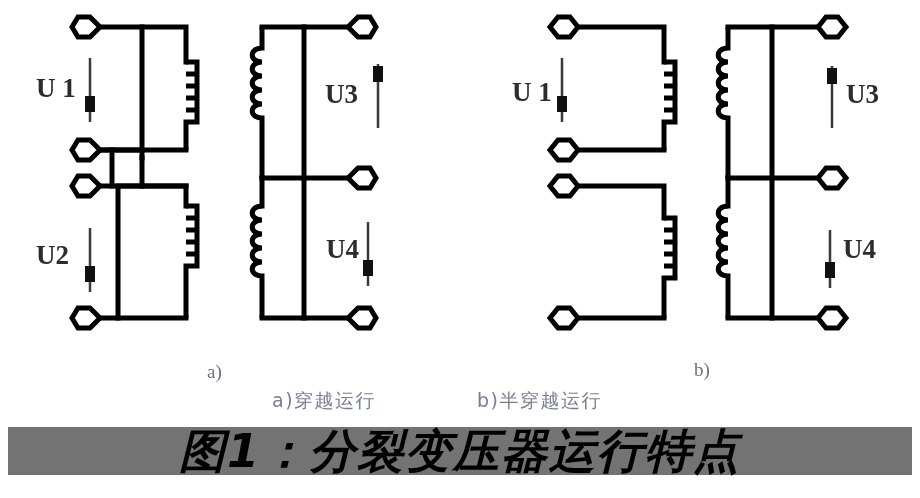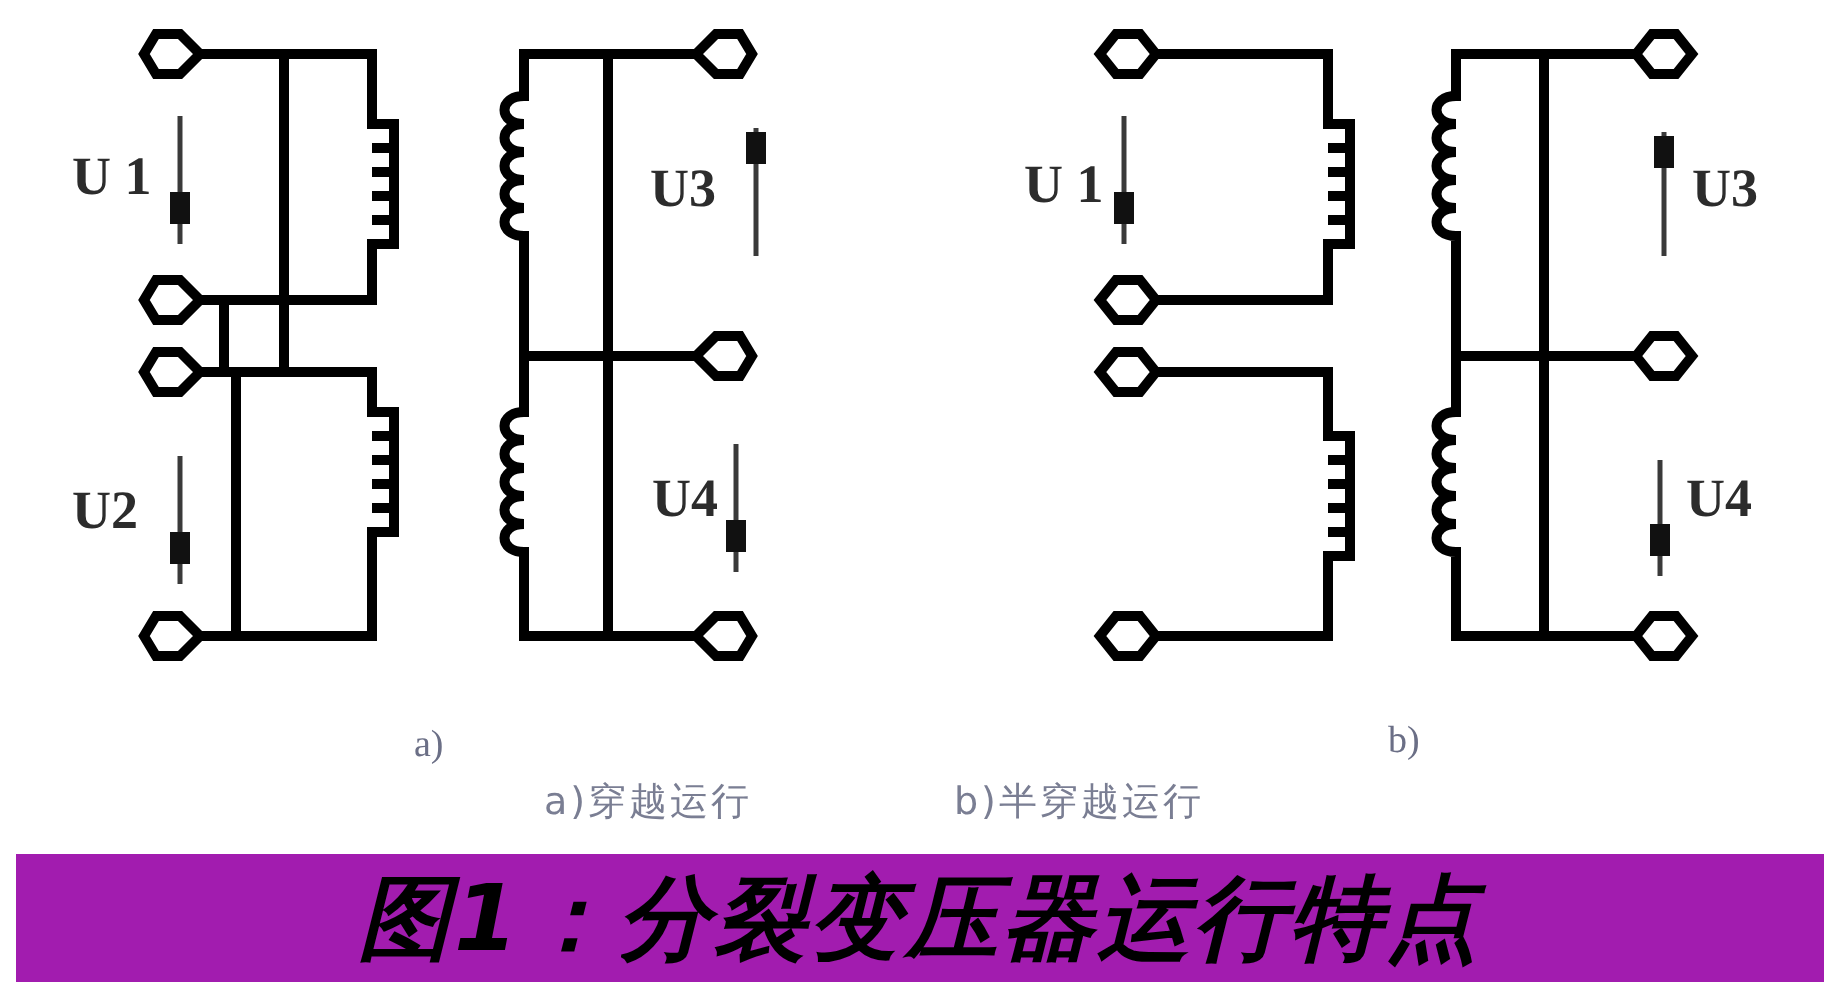--- a/index.html
+++ b/index.html
@@ -25,22 +25,22 @@
     top: 0;
     width: 920px;
     height: 430px;
     display: block;
   }
   .caption-band {
     position: absolute;
     left: 8px;
     top: 427px;
     width: 904px;
-    height: 64px;
-    background: #a21caf;
+    height: 48px;
+    background: #737373;
     display: flex;
     align-items: center;
     justify-content: center;
   }
   .caption-text {
     font-family: "DejaVu Sans", "Liberation Sans", sans-serif;
     font-size: 46px;
     font-weight: 700;
     font-style: italic;
     color: #000000;

